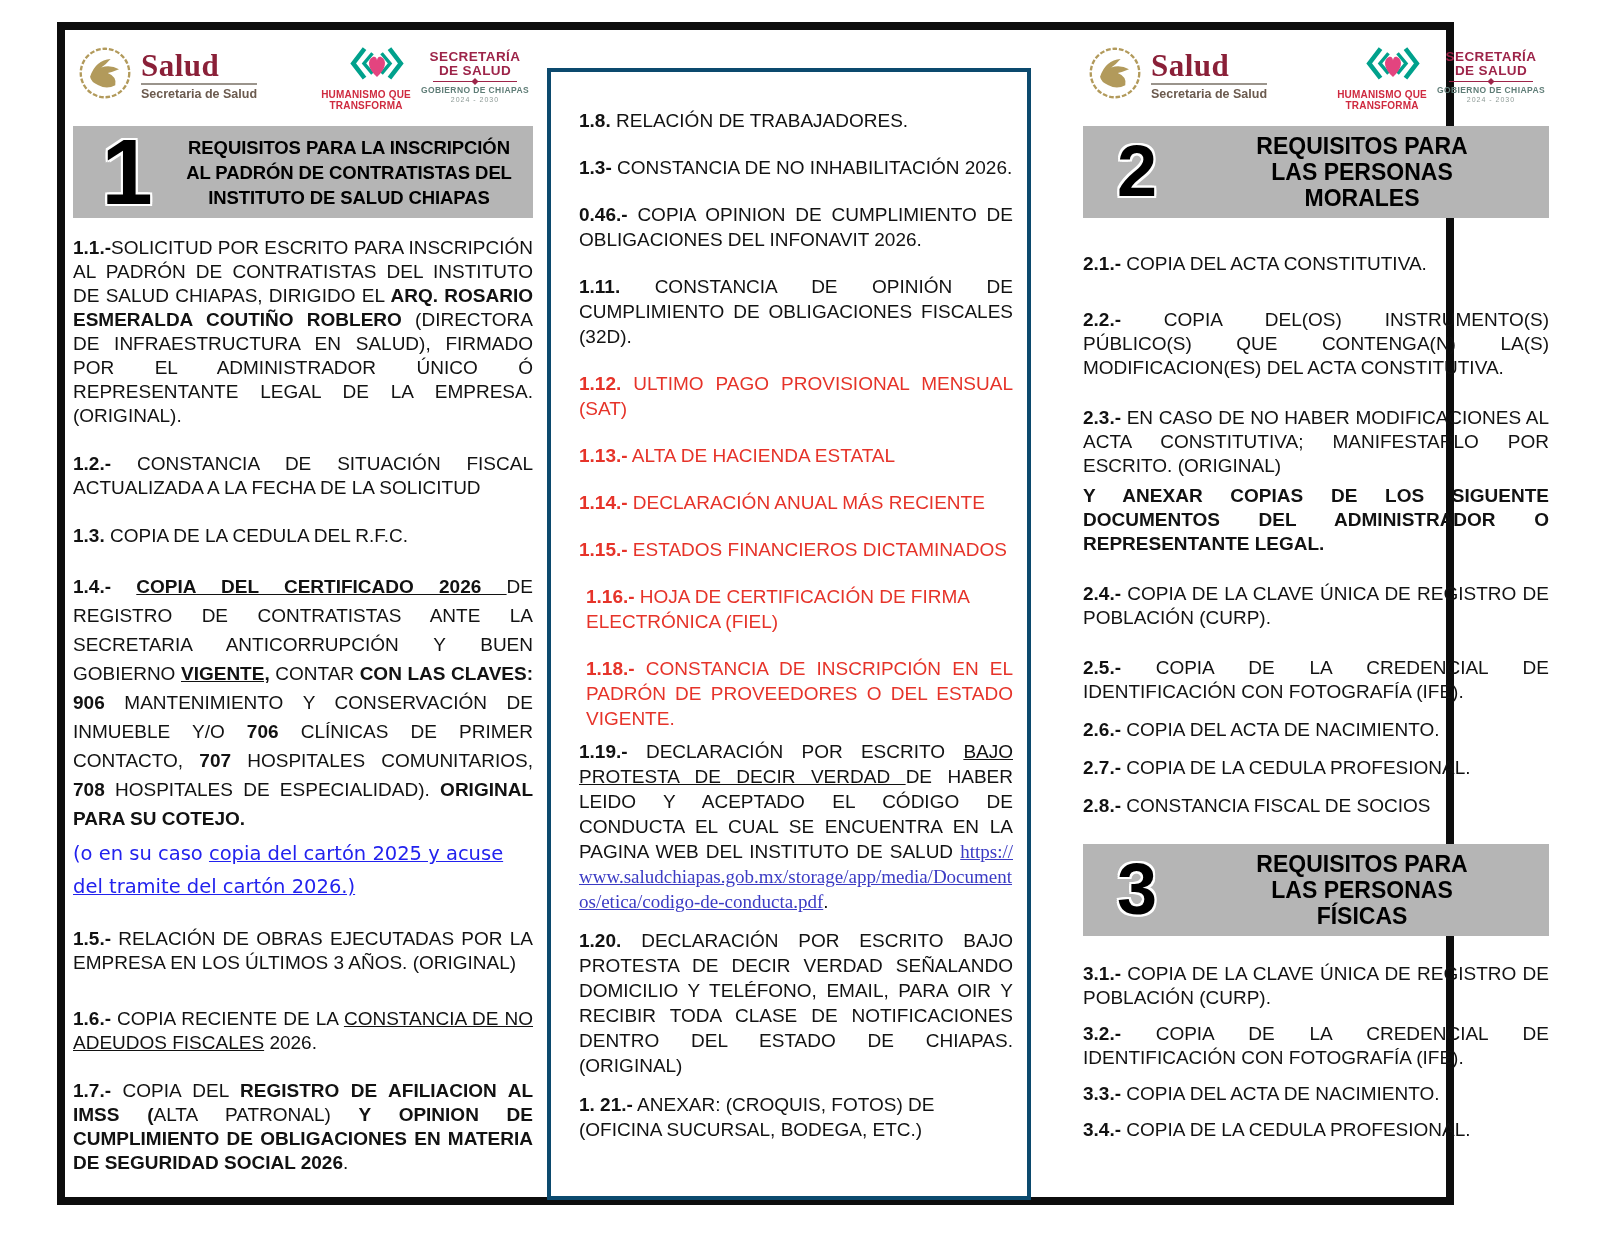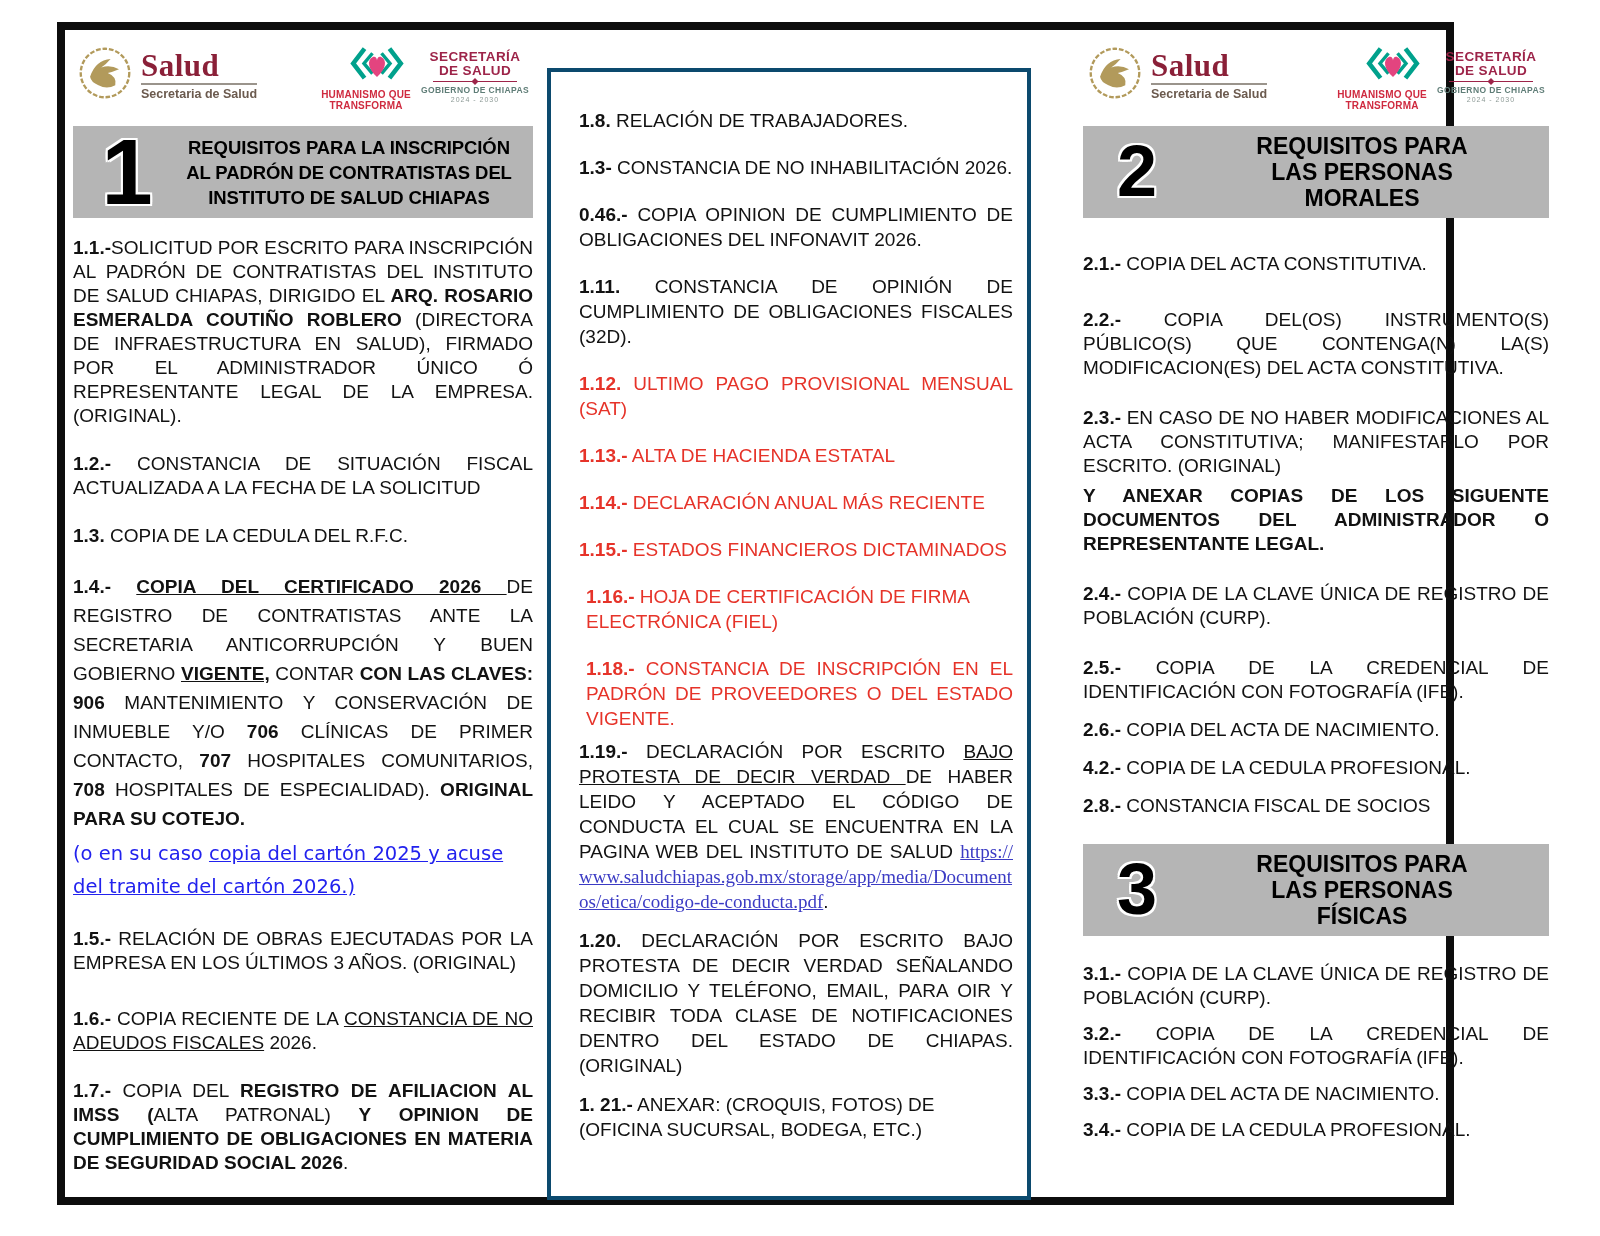--- a/index.html
+++ b/index.html
@@ -213,21 +213,21 @@
     </div>
 
     <div id="col3-morales" class="morales">
         <p class="item gap-lg"><span class="b">2.1.-</span><span> COPIA DEL ACTA CONSTITUTIVA.</span></p>
         <p class="item"><span class="b">2.2.-</span><span> COPIA DEL(OS) INSTRUMENTO(S) PÚBLICO(S) QUE CONTENGA(N) LA(S) MODIFICACION(ES) DEL ACTA CONSTITUTIVA.</span></p>
         <p class="item gap-xs"><span class="b">2.3.-</span><span> EN CASO DE NO HABER MODIFICACIONES AL ACTA CONSTITUTIVA; MANIFESTARLO POR ESCRITO. (ORIGINAL)</span></p>
         <p class="item bold-note"><span class="b">Y ANEXAR COPIAS DE LOS SIGUENTE DOCUMENTOS  DEL ADMINISTRADOR O  REPRESENTANTE LEGAL.</span></p>
         <p class="item"><span class="b">2.4.-</span><span> COPIA DE LA CLAVE ÚNICA DE REGISTRO DE POBLACIÓN (CURP).</span></p>
         <p class="item gap-sm"><span class="b">2.5.-</span><span> COPIA DE LA CREDENCIAL DE IDENTIFICACIÓN CON FOTOGRAFÍA (IFE).</span></p>
         <p class="item gap-sm"><span class="b">2.6.-</span><span> COPIA DEL ACTA DE NACIMIENTO.</span></p>
-        <p class="item gap-sm"><span class="b">4.2.-</span><span> COPIA DE LA CEDULA  PROFESIONAL.</span></p>
+        <p class="item gap-sm"><span class="b">2.7.-</span><span> COPIA DE LA CEDULA  PROFESIONAL.</span></p>
         <p class="item"><span class="b">2.8.-</span><span> CONSTANCIA FISCAL DE SOCIOS</span></p>
       </div>
 
     <div class="bar small bar3">
       <span class="num">3</span>
       <span class="title">
           <span>REQUISITOS PARA LAS PERSONAS  FÍSICAS</span>
         </span>
     </div>
 

